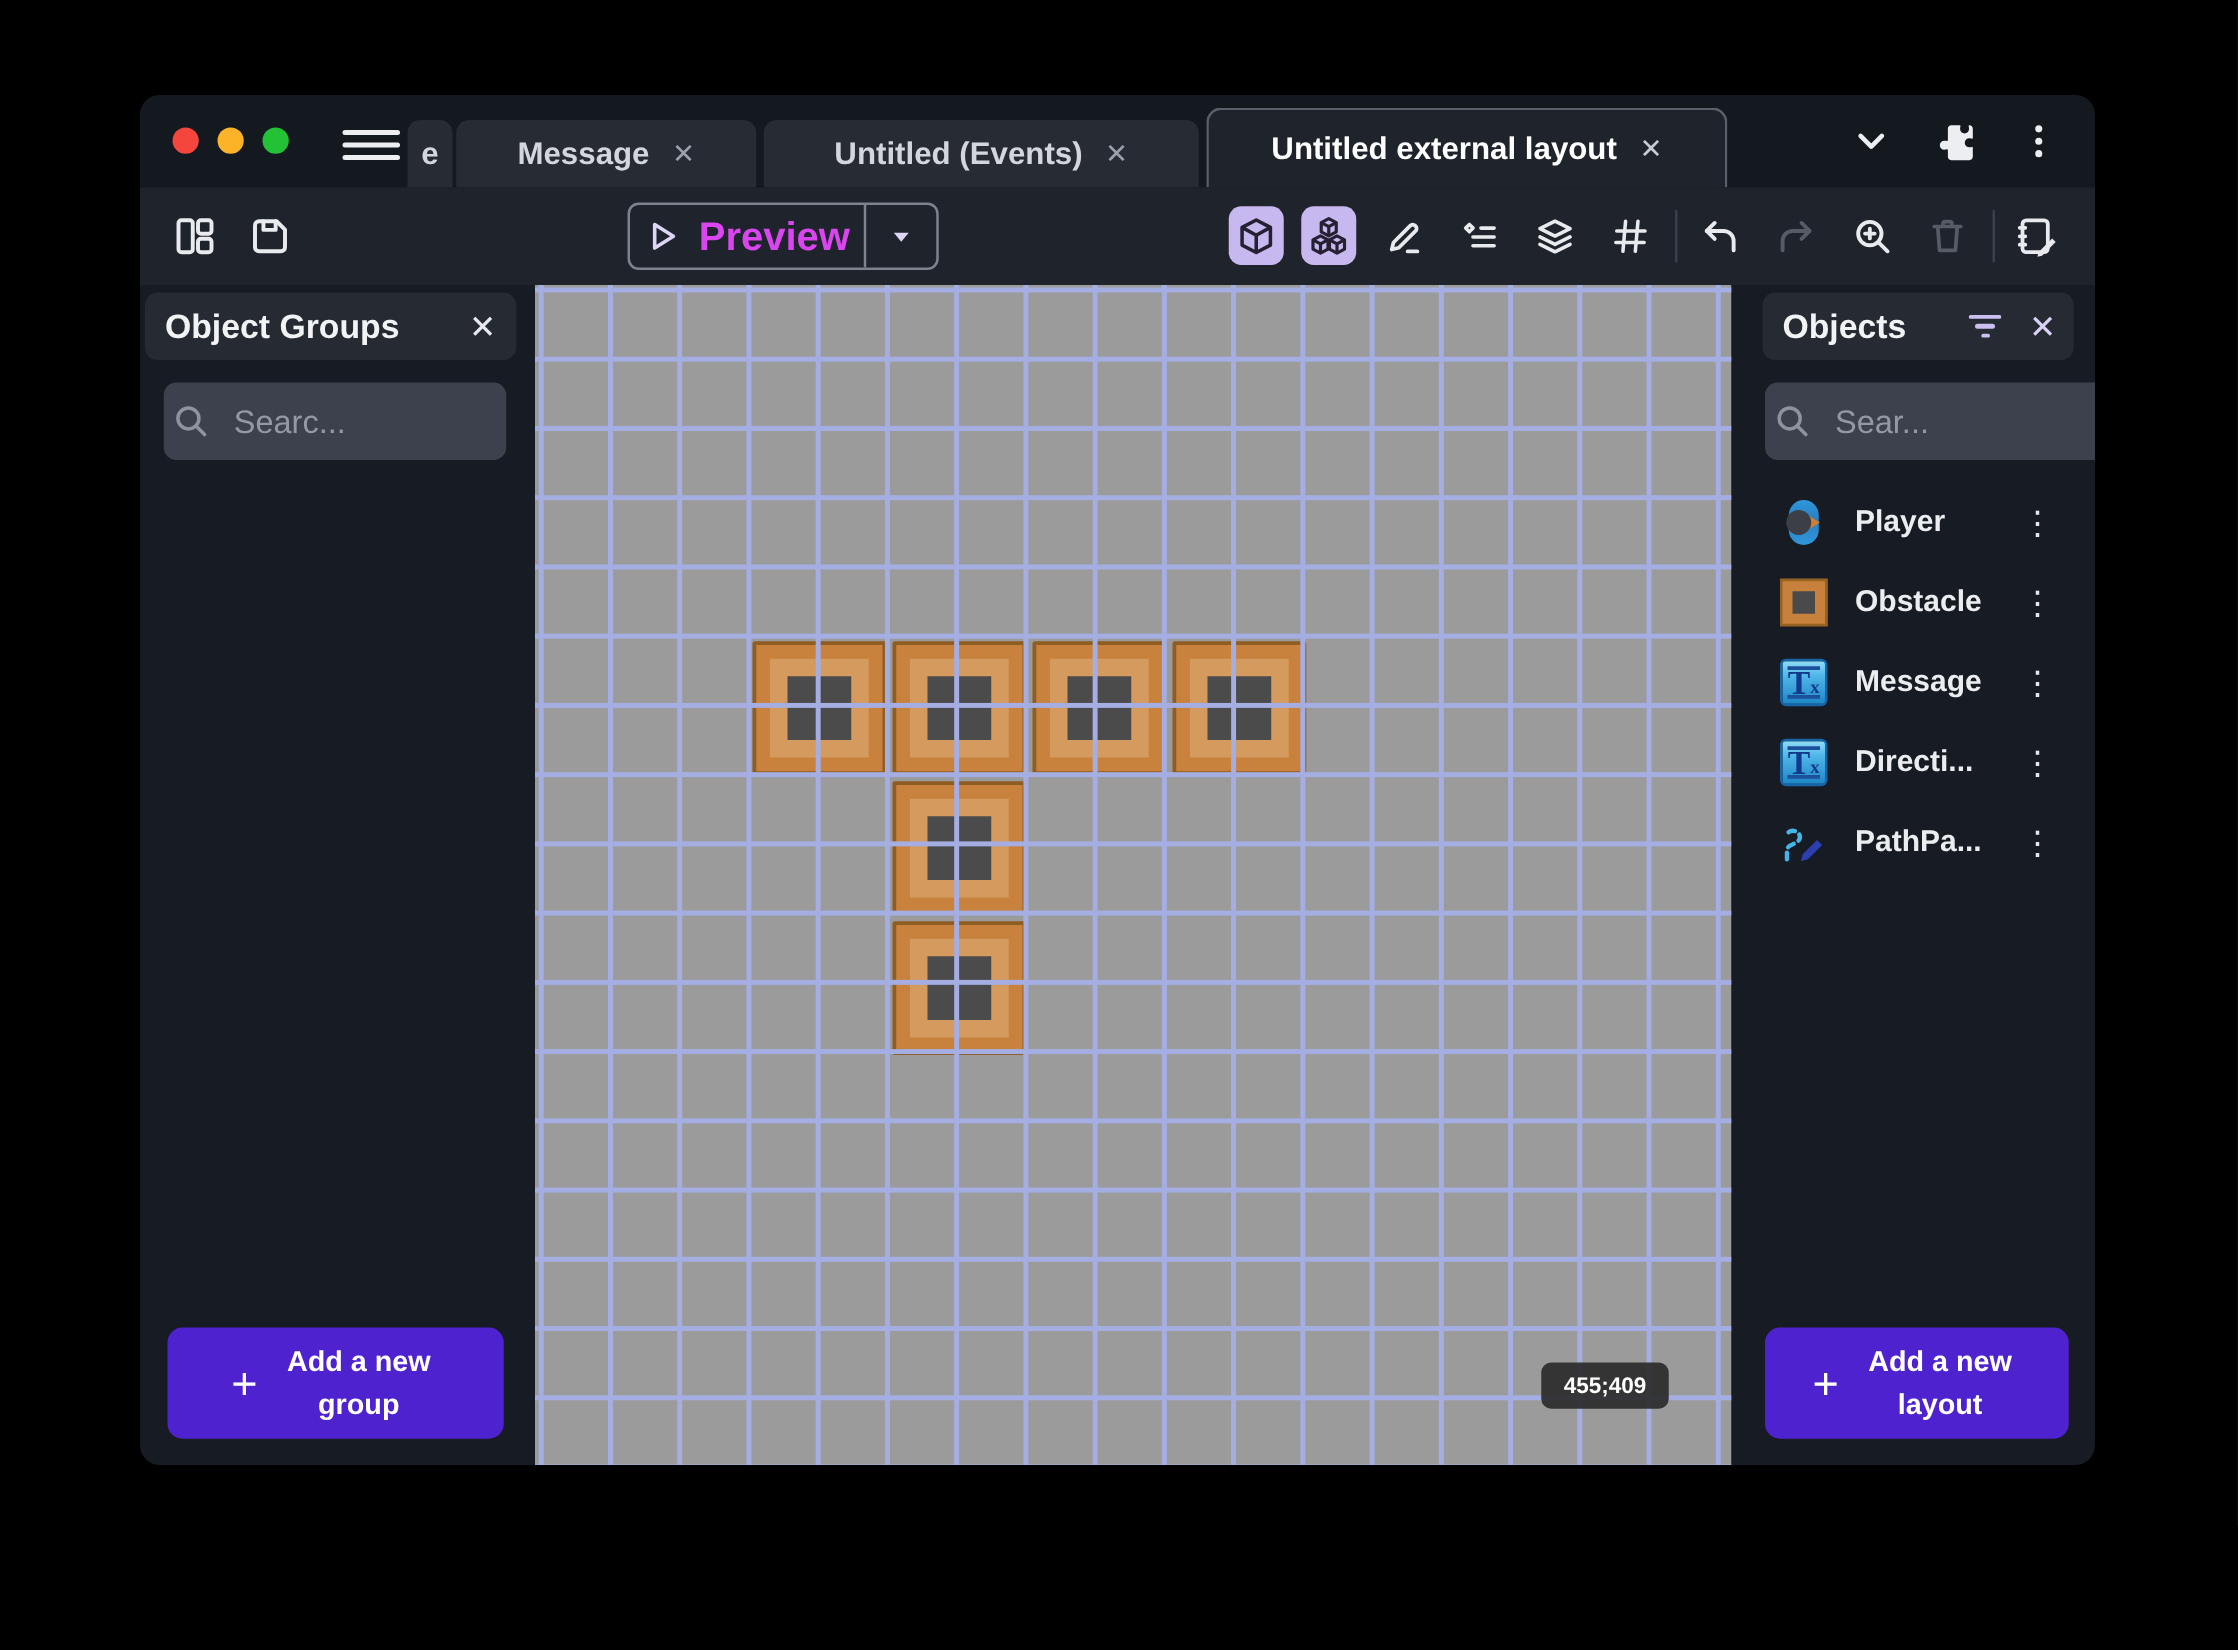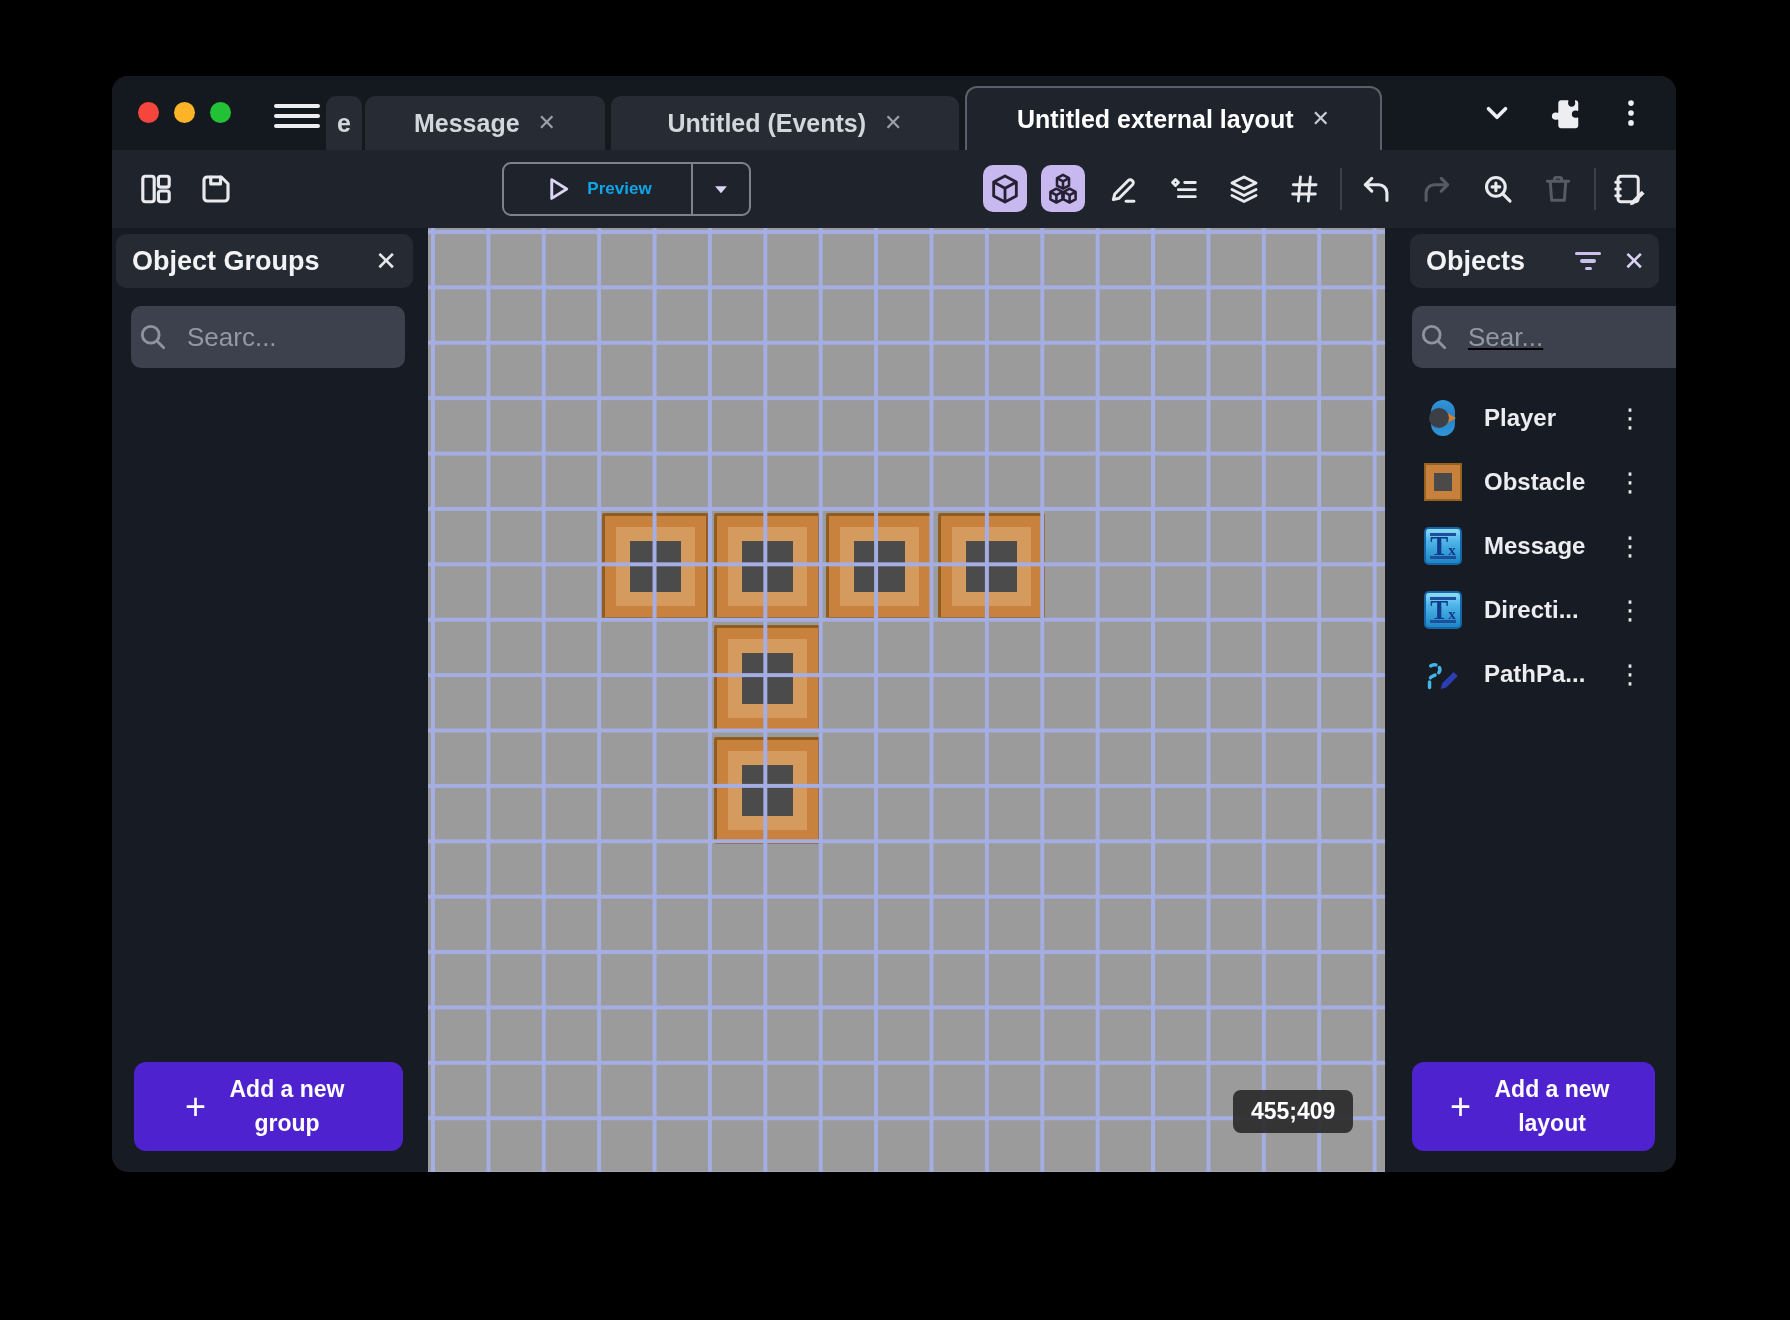--- a/index.html
+++ b/index.html
@@ -37,21 +37,21 @@
   .titlebar-right{position:absolute;right:0;top:0;height:74px;display:flex;align-items:center;gap:24px;padding-right:24px;}
   .tb-iconbtn{background:none;border:none;padding:4px;cursor:pointer;display:flex;align-items:center;justify-content:center;}
   
   .toolbar{position:absolute;left:0;top:74px;width:100%;height:78px;background:#1f232b;}
   .tbtn{position:absolute;width:44px;height:44px;top:17px;background:none;border:none;border-radius:8px;
     display:flex;align-items:center;justify-content:center;cursor:pointer;padding:0;}
   .tdivider{position:absolute;top:18px;width:2px;height:42px;background:#3a3f49;}
   .preview-btn{
     position:absolute;left:390px;top:12px;width:249px;height:54px;background:none;
     border:2px solid #7d828c;border-radius:9px;display:flex;align-items:center;cursor:pointer;
-    color:#0ea5e9;font-size:17px;font-weight:bold;padding:0;
+    color:#d946ef;font-size:32px;font-weight:bold;padding:0;
   }
   .preview-main{flex:1;display:flex;align-items:center;justify-content:center;gap:14px;height:100%;}
   .preview-sep{width:2px;height:100%;background:#7d828c;}
   .preview-caret{width:56px;display:flex;align-items:center;justify-content:center;height:100%;}
   .publish-btn{
     position:absolute;left:655px;top:12px;width:192px;height:54px;background:#5122d4;border:none;
     border-radius:9px;display:flex;align-items:center;justify-content:center;gap:14px;cursor:pointer;
     color:#ffffff;font-size:24px;font-weight:bold;
   }
   .tool-toggle{
@@ -73,21 +73,21 @@
   .panel-close{font-size:26px;color:#e8e9ee;font-weight:normal;}
   .panel-right .panel-close{color:#d9d2f4;}
   .filter-btn{margin-right:14px;}
   .filter-icon span{display:block;background:#cbbff0;height:3.5px;border-radius:2px;margin:4px auto;}
   .filter-icon .f1{width:26px;} .filter-icon .f2{width:16px;} .filter-icon .f3{width:7px;}
   .search-box{
     position:absolute;top:78px;height:62px;background:#3c414d;border-radius:10px;
     display:flex;align-items:center;gap:16px;padding:0 6px;box-sizing:border-box;
   }
   .panel-left .search-box{left:19px;width:274px;}
-  .panel-right .search-box{left:2px;width:290px;text-decoration:underline;}
+  .panel-right .search-box{left:2px;width:290px;}
   .search-box input{
     background:none;border:none;outline:none;flex:1;min-width:0;
     color:#e8e9ec;font-size:26px;font-family:"Liberation Sans", sans-serif;
   }
   .search-box input::placeholder{color:#9298a4;}
   .add-btn{
     position:absolute;bottom:21px;background:#4e23cf;border:none;border-radius:12px;height:89px;
     display:flex;align-items:center;justify-content:center;gap:16px;cursor:pointer;
     color:#ffffff;font-size:23px;font-weight:bold;line-height:1.45;text-align:center;
   }
@@ -125,21 +125,21 @@
   .gridlines{position:absolute;inset:0;z-index:2;pointer-events:none;
     background-image:
       linear-gradient(90deg, #a5aee2 0, #a5aee2 4px, transparent 4px),
       linear-gradient(180deg, #a5aee2 0, #a5aee2 4px, transparent 4px);
     background-size:55.4px 55.4px;background-position:3px 2px;}
   .block{position:absolute;background:#c8823e;border:3px solid #8f5c22;border-radius:2px;box-sizing:border-box;}
   .block .mid{position:absolute;inset:11px;background:#d49a5e;}
   .block .core{position:absolute;inset:25px;background:#4b4b4b;}
   .coord-badge{
     position:absolute;left:805px;top:862px;z-index:3;background:rgba(43,43,43,0.92);
-    border-radius:8px;padding:8px 18px;color:#ffffff;font-size:23px;font-weight:bold;
+    border-radius:8px;padding:8px 18px;color:#ffffff;font-size:18px;font-weight:bold;
   }
   svg{display:block;}
 </style>
 </head>
 <body>
 
 <div class="window">
 
   <div class="titlebar">
     <div class="traffic">

